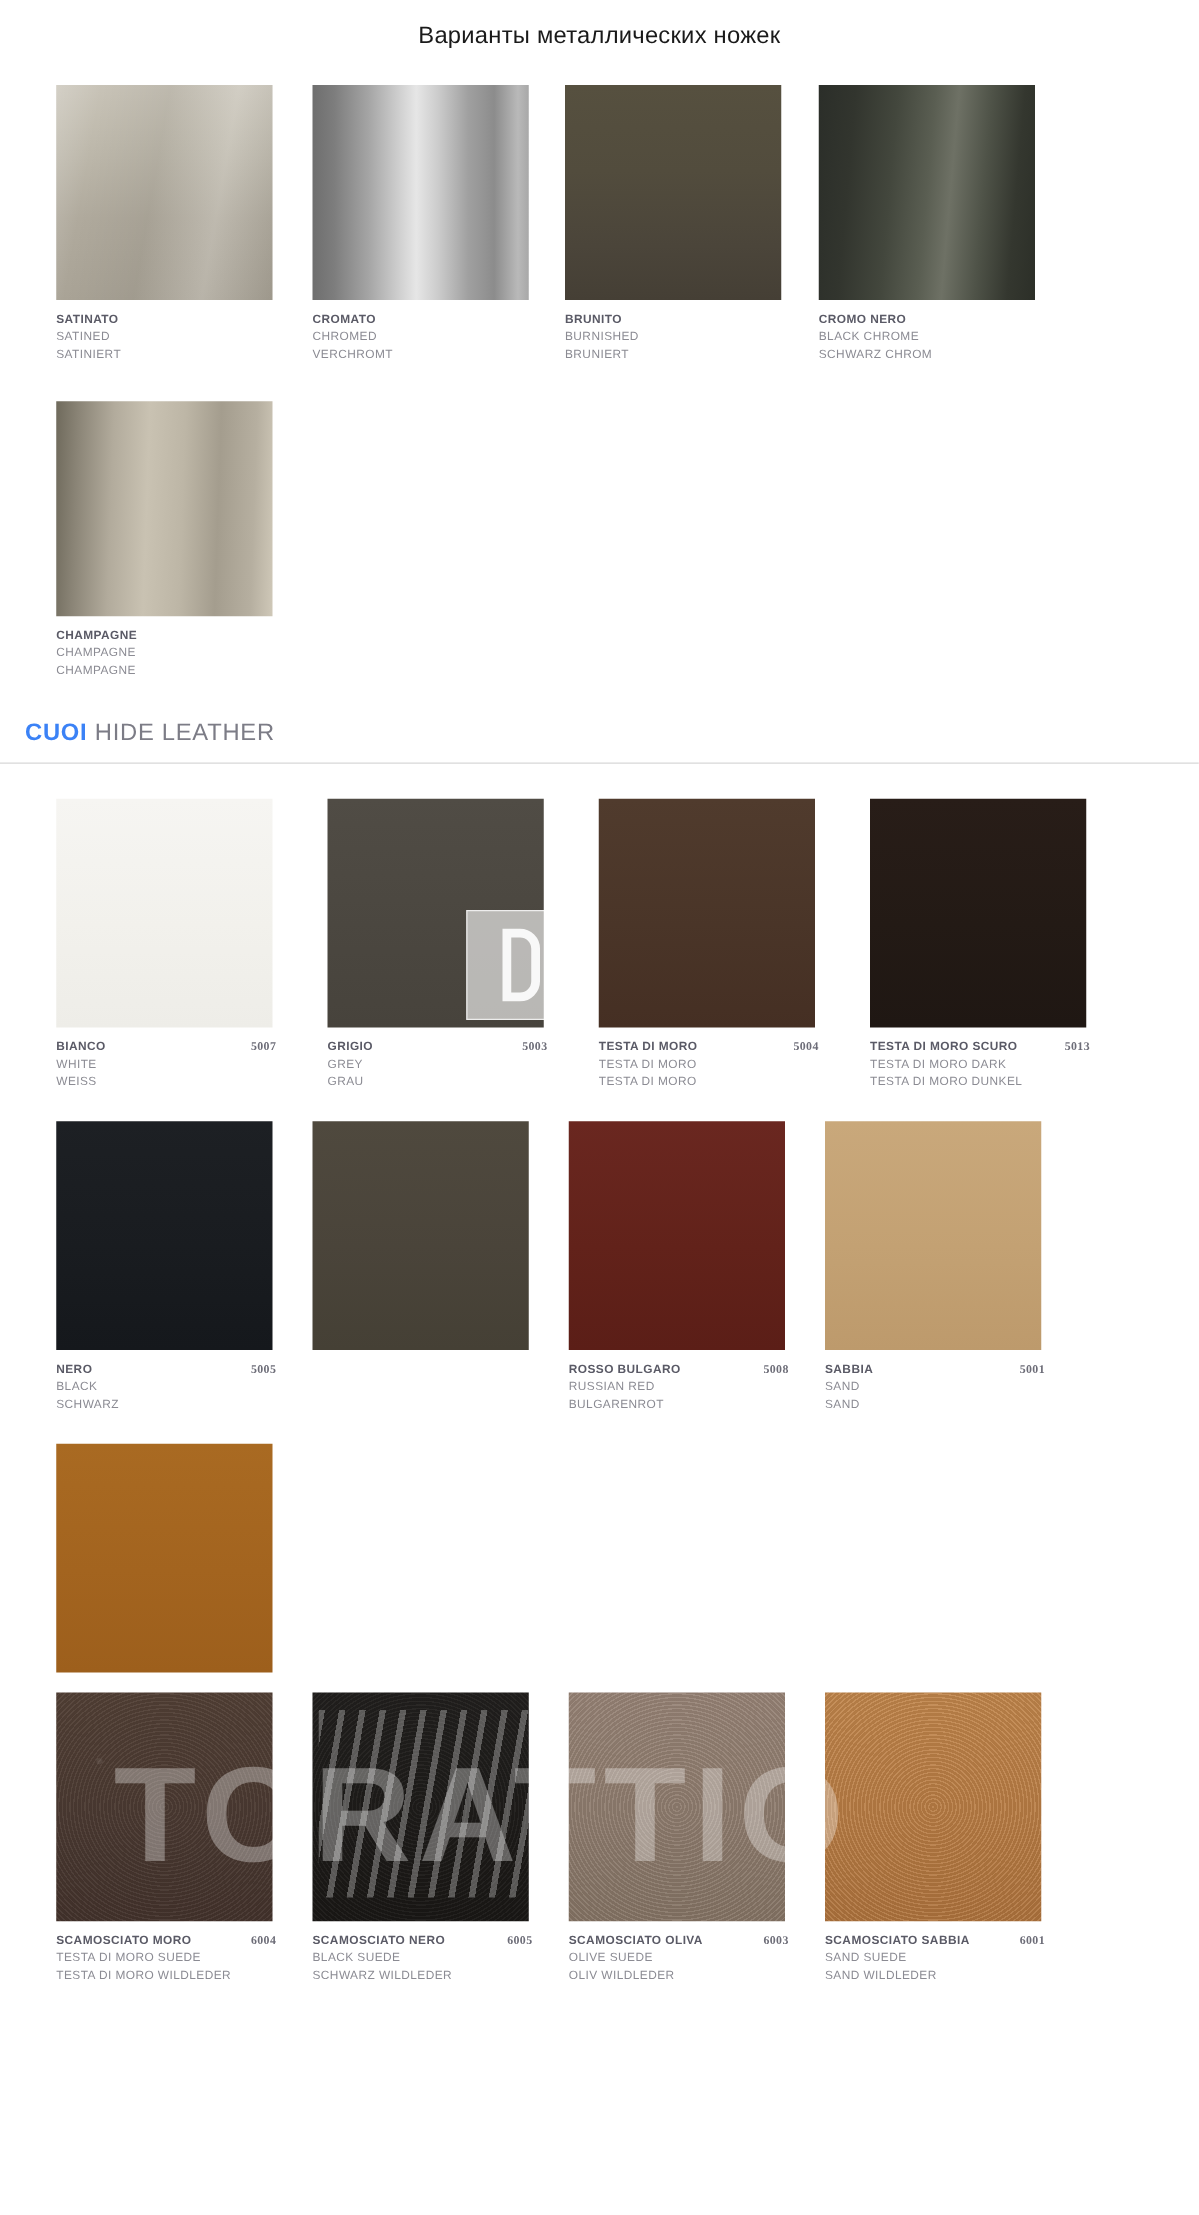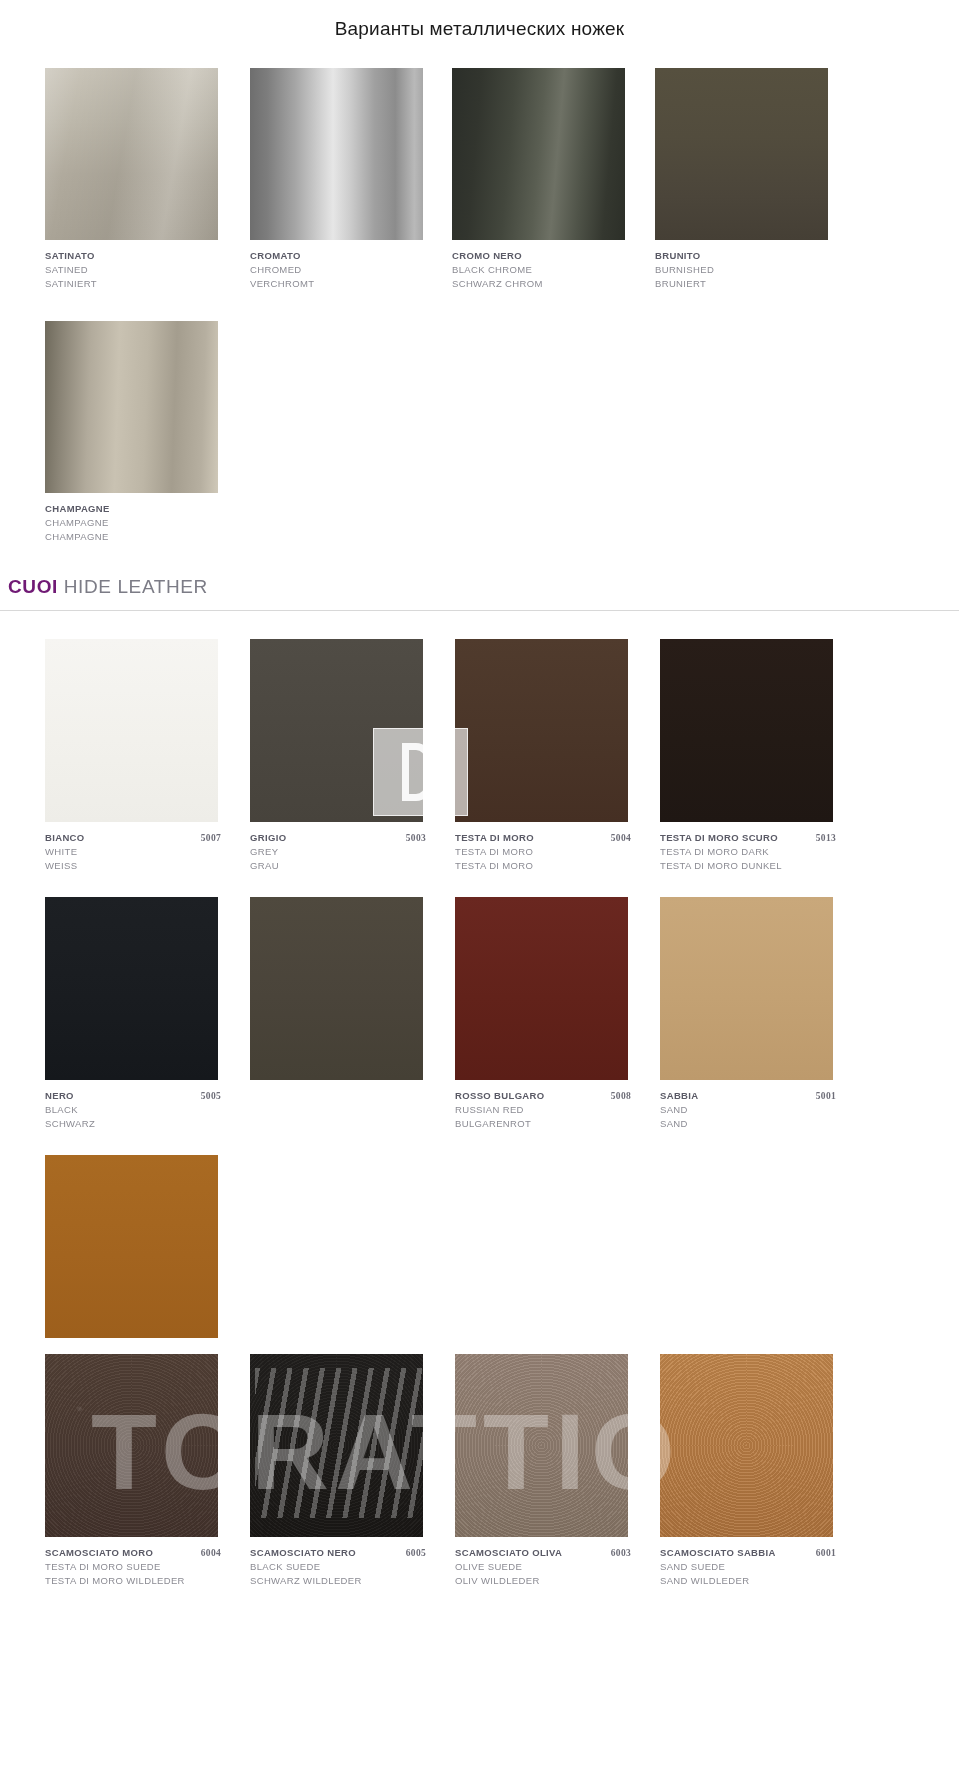--- a/index.html
+++ b/index.html
@@ -82,31 +82,31 @@
 
   
   .section-head{
     padding-left:8px;
     margin-top:22px;
     font-size:19px;
     letter-spacing:0.6px;
     color:#7c7c86;
     line-height:26px;
   }
-  .section-head b{color:#701a75;font-weight:bold;}
+  .section-head b{color:#3b82f6;font-weight:bold;margin-left:12px;}
   .section-head span.reg{font-weight:400;margin-top:12px;}
   .section-rule{
     height:1px;
     background:#d8d8d8;
     margin:10px 0 0 0;
     width:959px;
   }
 
   .metal-row2{margin-top:22px;}
-  .leather-wrap{margin-top:28px;}
+  .leather-wrap{margin-top:28px;gap:12px;}
   .leather-row{margin-top:16px;}
 
   
   .wm{
     position:absolute;
     pointer-events:none;
     z-index:5;
   }
   .wm-box{
     left:373px;
@@ -178,41 +178,41 @@
           <span class="lbl-it">CROMATO</span>
           <span class="lbl-code"></span>
         </div>
         <div class="lbl-sub">CHROMED</div>
         <div class="lbl-sub">VERCHROMT</div>
       </div>
     </div>
 
     <div class="cell">
       <div class="swatch" style="background:
+             linear-gradient(180deg,#56503f 0%,#524c3d 40%,#4b453a 75%,#453f35 100%);"></div>
+      <div class="labels">
+        <div class="lbl-row">
+          <span class="lbl-it">BRUNITO</span>
+          <span class="lbl-code"></span>
+        </div>
+        <div class="lbl-sub">BURNISHED</div>
+        <div class="lbl-sub">BRUNIERT</div>
+      </div>
+    </div>
+
+    <div class="cell">
+      <div class="swatch" style="background:
              linear-gradient(95deg,#2b2e29 0%,#32352e 16%,#43473d 34%,#5a5e52 50%,#6e7165 60%,#4f5348 74%,#34372f 88%,#2c2f28 100%);"></div>
       <div class="labels">
         <div class="lbl-row">
           <span class="lbl-it">CROMO NERO</span>
           <span class="lbl-code"></span>
         </div>
         <div class="lbl-sub">BLACK CHROME</div>
         <div class="lbl-sub">SCHWARZ CHROM</div>
-      </div>
-    </div>
-
-    <div class="cell">
-      <div class="swatch" style="background:
-             linear-gradient(180deg,#56503f 0%,#524c3d 40%,#4b453a 75%,#453f35 100%);"></div>
-      <div class="labels">
-        <div class="lbl-row">
-          <span class="lbl-it">BRUNITO</span>
-          <span class="lbl-code"></span>
-        </div>
-        <div class="lbl-sub">BURNISHED</div>
-        <div class="lbl-sub">BRUNIERT</div>
       </div>
     </div>
 
   </div>
 
   <div class="grid metal metal-row2">
 
     <div class="cell">
       <div class="swatch" style="background:
              linear-gradient(92deg,#6f6a5c 0%,#8a8476 10%,#b2ab9c 26%,#c9c2b2 42%,#bdb6a6 58%,#a49d8e 74%,#b6afa0 90%,#cfc8b8 100%);"></div>

